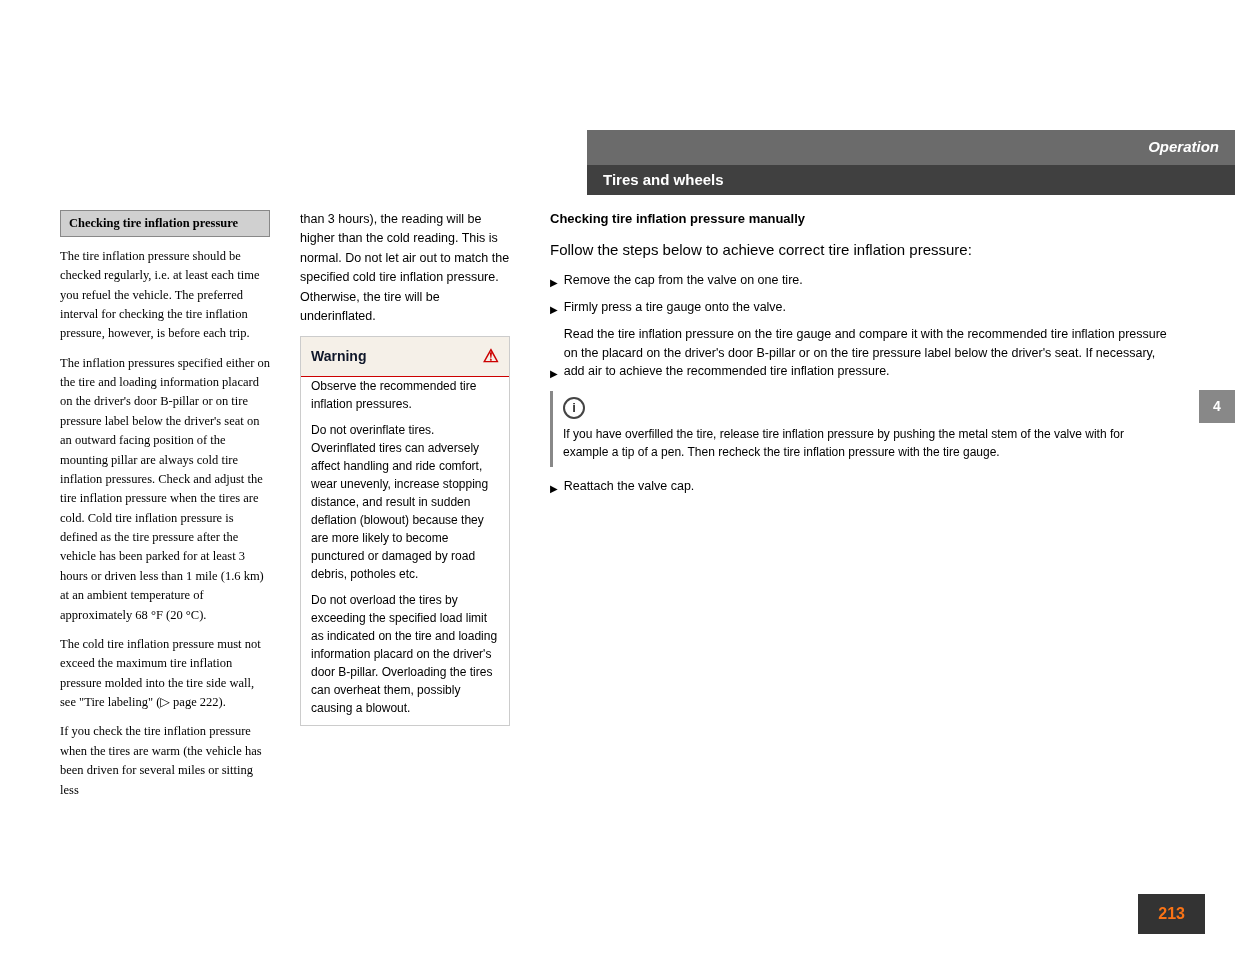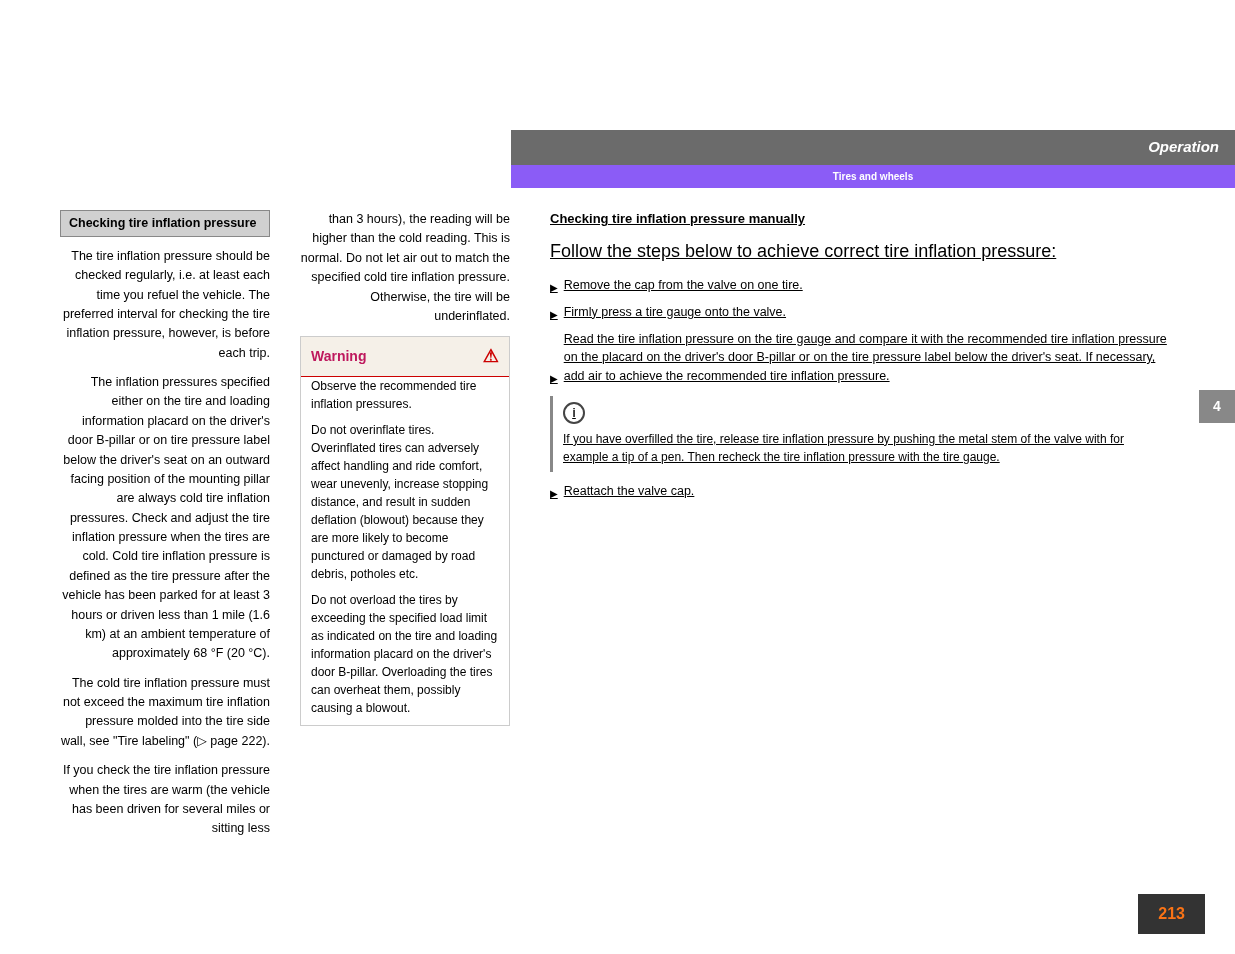--- a/index.html
+++ b/index.html
@@ -13,39 +13,39 @@
       height: 954px;
       overflow: hidden;
       position: relative;
     }
 
     
     .header-section {
       position: absolute;
       top: 130px;
       right: 0;
-      width: 724px;
+      width: 648px;
     }
 
     .operation-bar {
       background: #6b6b6b;
       color: #fff;
       text-align: right;
       padding: 6px 16px;
       font-size: 15px;
       font-weight: bold;
       font-style: italic;
     }
 
     .tires-bar {
-      background: #8b5cf6;
+      background: #404040;
       color: #fff;
-      text-align: center;
+      text-align: left;
       padding: 4px 16px;
-      font-size: 10px;
+      font-size: 15px;
       font-weight: bold;
     }
 
     
     .page-tab {
       position: absolute;
       right: 0;
       top: 390px;
       background: #888;
       color: #fff;
@@ -65,71 +65,70 @@
       bottom: 80px;
       display: flex;
       gap: 0;
     }
 
     
     .left-col {
       width: 230px;
       flex-shrink: 0;
       padding-right: 20px;
+      font-family: Liberation Serif, serif;
     }
 
     
     .mid-col {
       width: 240px;
       flex-shrink: 0;
       padding-right: 20px;
       padding-left: 10px;
     }
 
     
     .right-col {
       flex: 1;
       padding-left: 20px;
-      text-decoration: underline;
     }
 
     
     .section-heading {
       background: #d0d0d0;
       border: 1px solid #888;
       padding: 3px 8px;
       font-size: 12.5px;
       font-weight: bold;
       margin-bottom: 10px;
     }
 
     .col-paragraph {
       font-size: 12.5px;
       line-height: 1.55;
       margin-bottom: 10px;
-      text-align: right;
     }
 
     
     .warning-box {
       border: 1px solid #ccc;
       margin: 10px 0;
     }
 
     .warning-header {
       background: #f5f0e8;
       border-bottom: 1px solid #cc0000;
       padding: 6px 10px;
       display: flex;
       justify-content: space-between;
       align-items: center;
     }
 
     .warning-title {
-      color: #be185d;
+      color: #0f172a;
       font-size: 14px;
       font-weight: bold;
     }
 
     .warning-icon {
       color: #cc0000;
       font-size: 18px;
       font-weight: bold;
     }
 
@@ -149,21 +148,21 @@
 
     
     .right-heading {
       font-size: 13px;
       font-weight: bold;
       margin-bottom: 10px;
       line-height: 1.4;
     }
 
     .right-paragraph {
-      font-size: 18px;
+      font-size: 15px;
       line-height: 1.55;
       margin-bottom: 10px;
     }
 
     
     .arrow-list {
       list-style: none;
       margin-bottom: 10px;
     }
 

